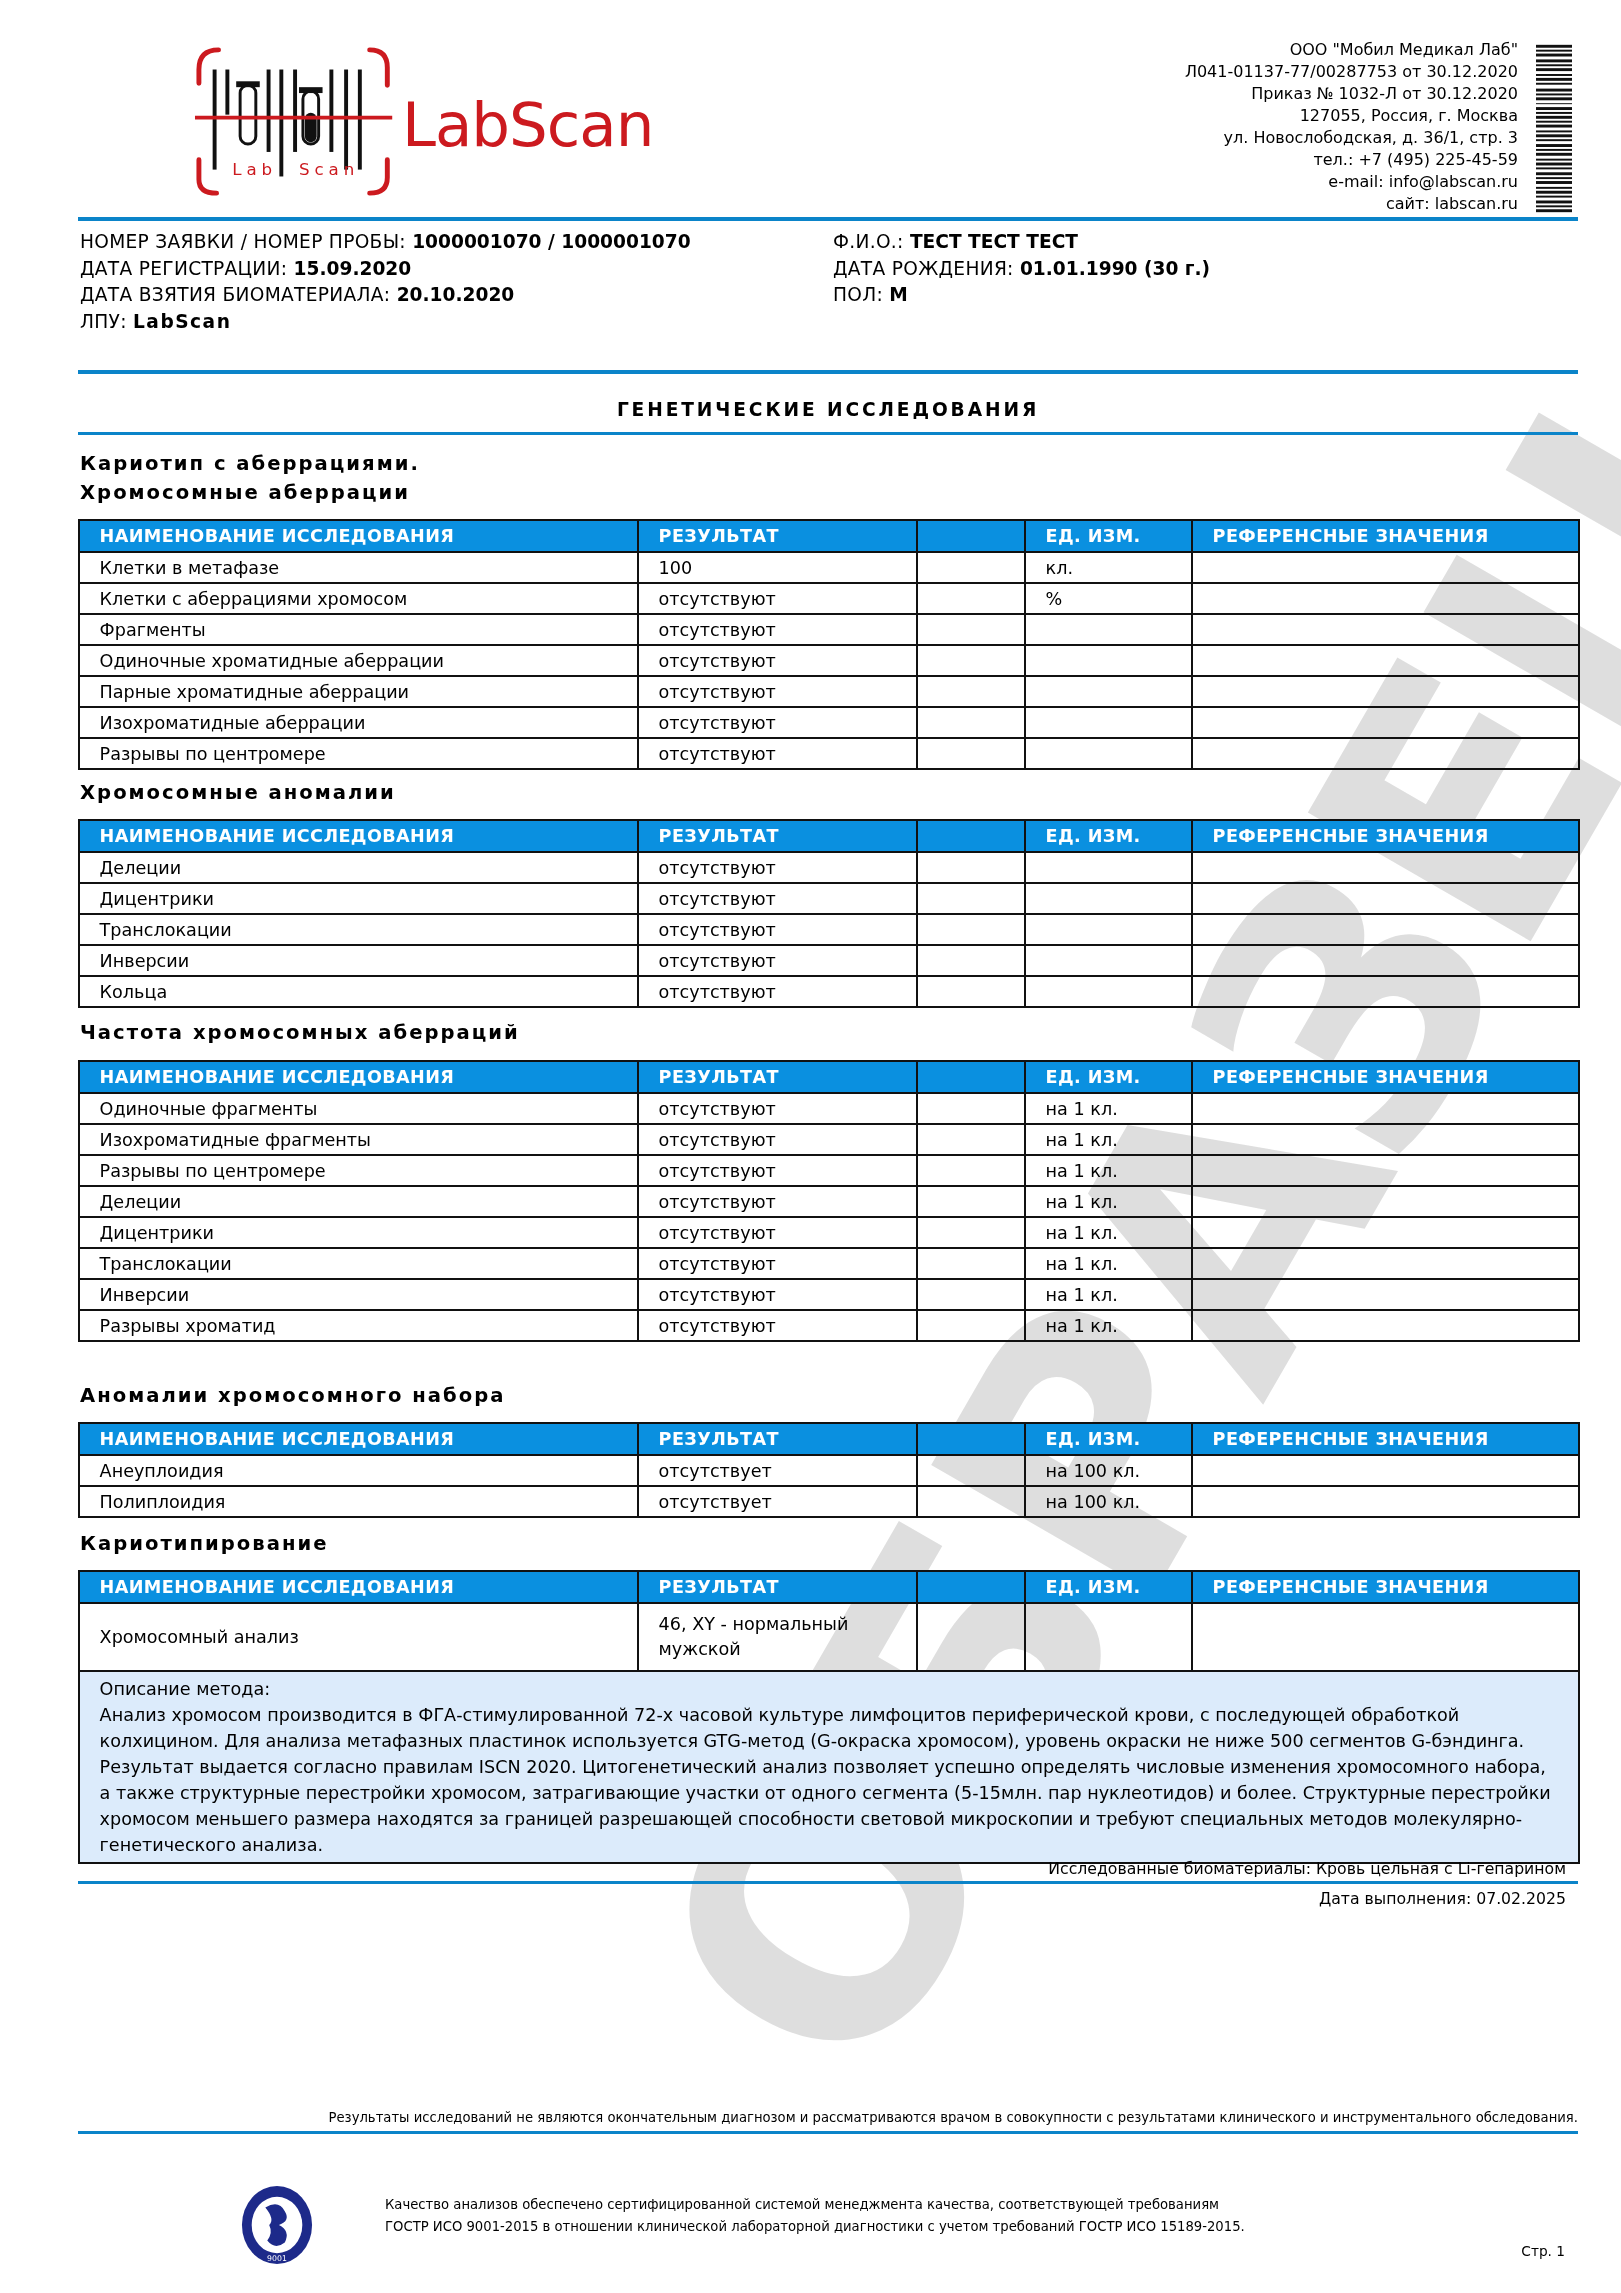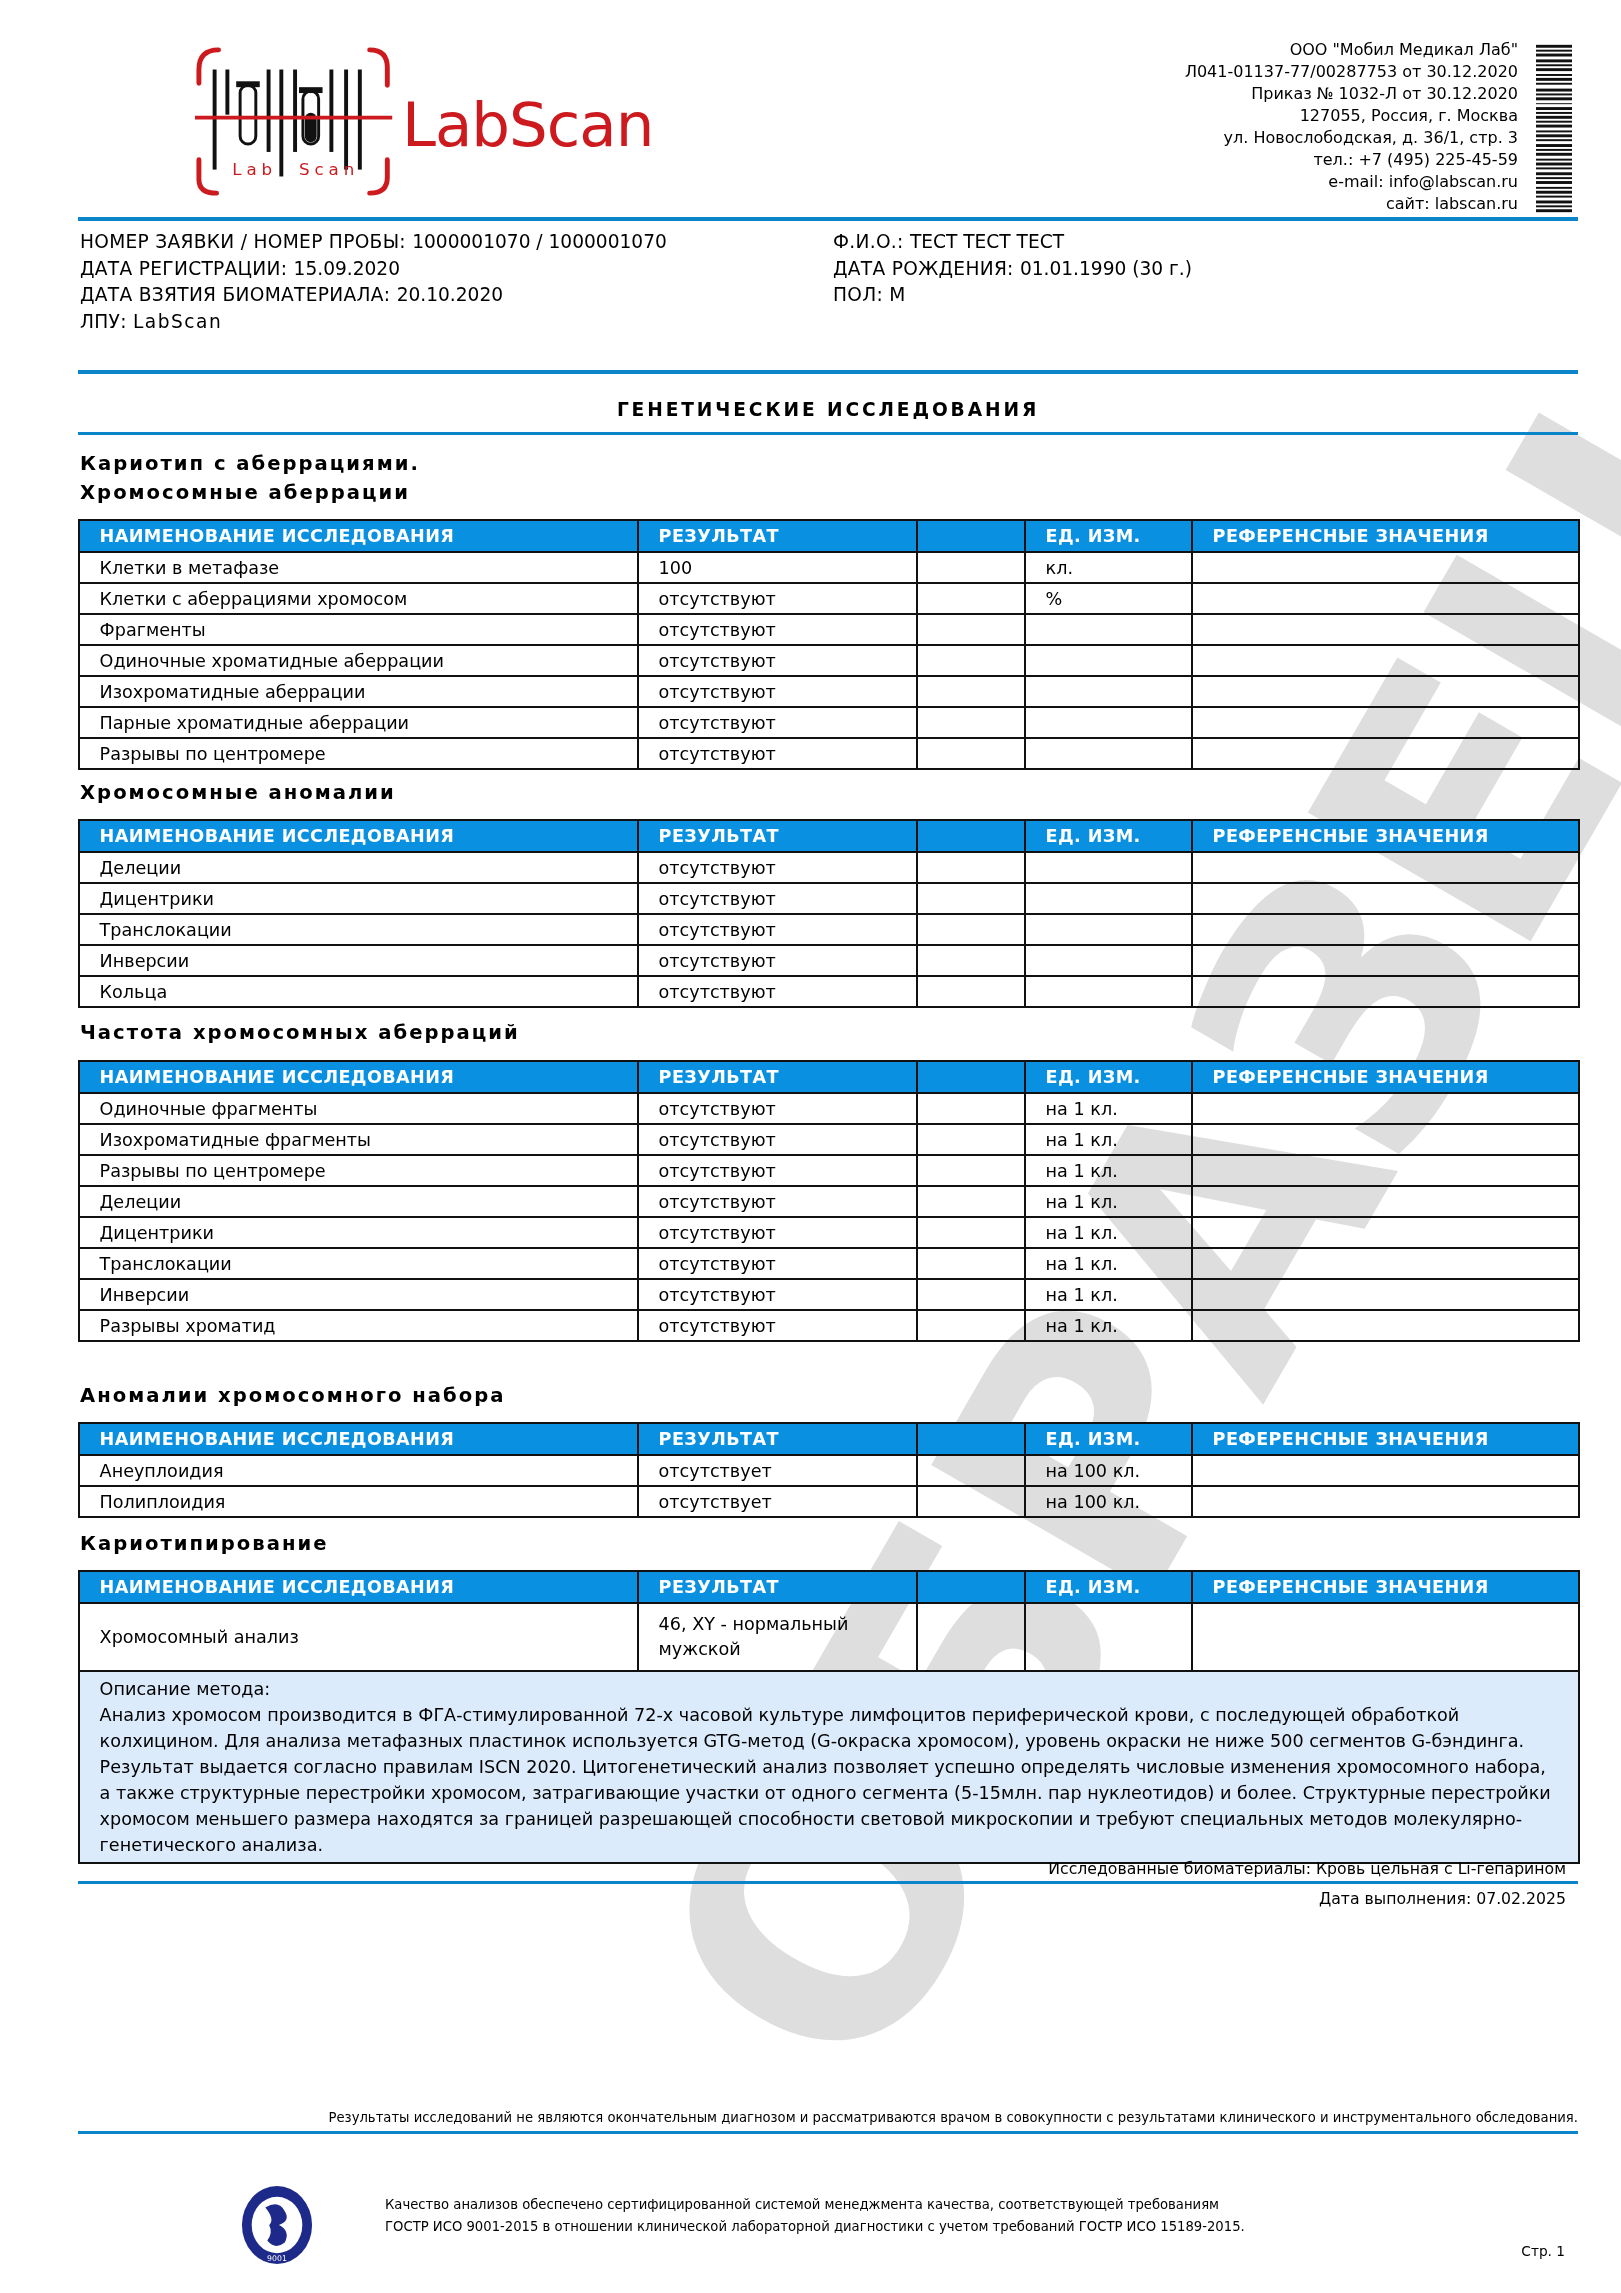--- a/index.html
+++ b/index.html
@@ -13,21 +13,21 @@
                font-size:61px; color:#cc1a1f; letter-spacing:-1px; }
 
   
   .company { right:103px; top:39px; text-align:right; font-size:16px; line-height:22px; }
   .barcode { left:1536px; top:44px; width:36px; height:169px; }
 
   .rule { position:absolute; left:78px; width:1500px; background:#0b84c9; }
 
   
   .info { font-size:18.6px; line-height:26.5px; letter-spacing:0.3px; }
-  .info b { font-weight:normal; letter-spacing:0;text-align:right; }
+  .info b { font-weight:bold; letter-spacing:0;text-align:right; }
 
   .title { left:78px; width:1500px; top:399px; text-align:center; font-weight:bold;
            font-size:18.6px; letter-spacing:2.9px; }
 
   .section-title { left:80px; font-weight:bold; font-size:19.6px; letter-spacing:2px; }
 
   table.res { position:absolute; left:78px; width:1500px; border-collapse:collapse;
               table-layout:fixed; font-size:17.6px;padding-left:16px; }
   table.res td, table.res th { border:2px solid #111; padding:0 0 0 19.6px; height:29px;
               text-align:left; overflow:hidden; white-space:nowrap; }
@@ -200,28 +200,28 @@
         <td></td>
       </tr>
       <tr>
         <td>Одиночные хроматидные аберрации</td>
         <td>отсутствуют</td>
         <td></td>
         <td></td>
         <td></td>
       </tr>
       <tr>
+        <td>Парные хроматидные аберрации</td>
+        <td>отсутствуют</td>
+        <td></td>
+        <td></td>
+        <td></td>
+      </tr>
+      <tr>
         <td>Изохроматидные аберрации</td>
-        <td>отсутствуют</td>
-        <td></td>
-        <td></td>
-        <td></td>
-      </tr>
-      <tr>
-        <td>Парные хроматидные аберрации</td>
         <td>отсутствуют</td>
         <td></td>
         <td></td>
         <td></td>
       </tr>
       <tr>
         <td>Разрывы по центромере</td>
         <td>отсутствуют</td>
         <td></td>
         <td></td>

